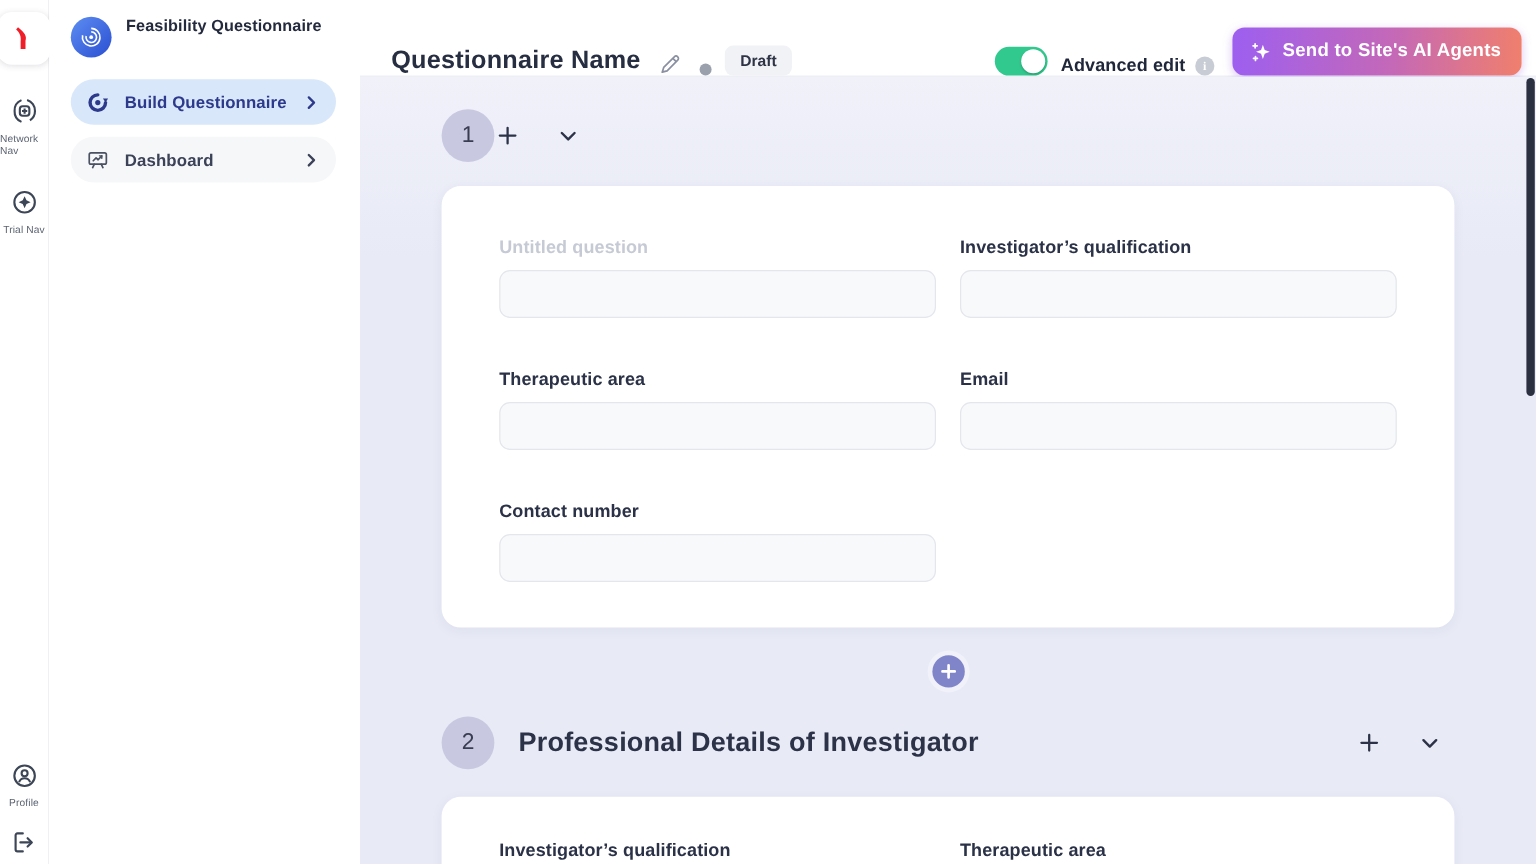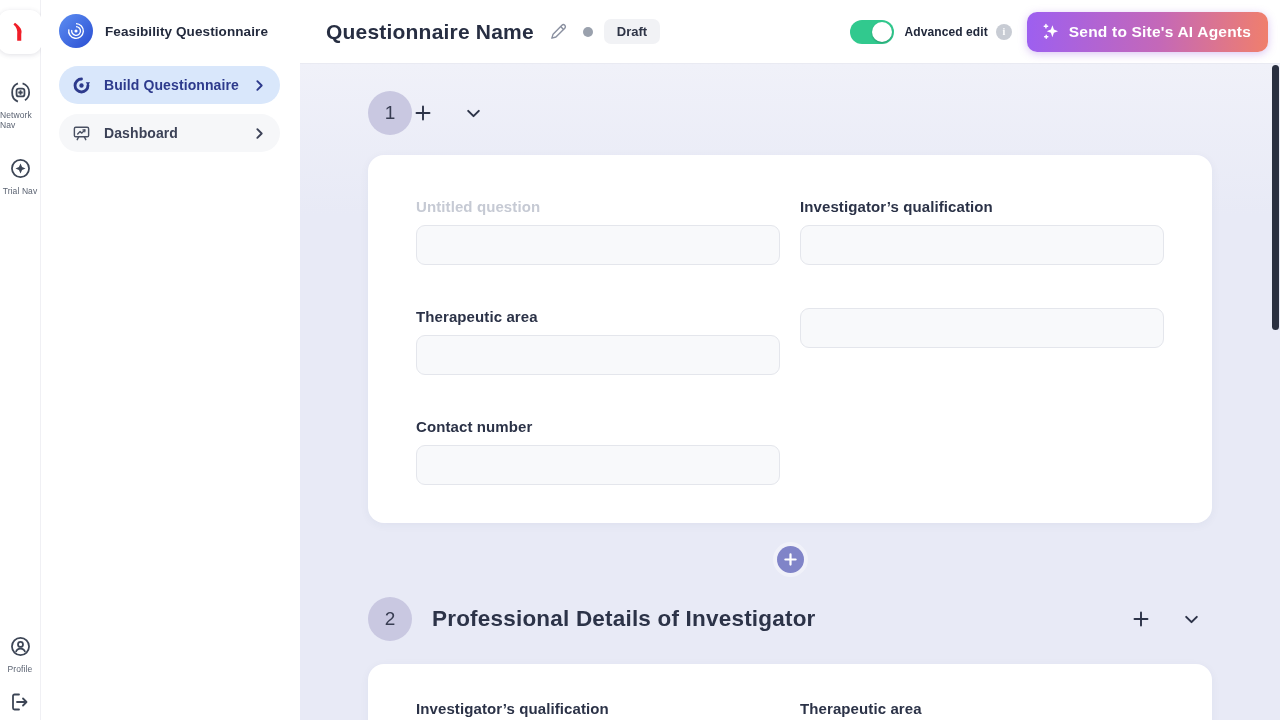--- a/index.html
+++ b/index.html
@@ -12,39 +12,39 @@
   .logo-tile { width:44px; height:44px; border-radius:12px; background:#fff; box-shadow:0 1px 5px rgba(60,65,95,.16); display:flex; align-items:center; justify-content:center; cursor:pointer; }
   .rail-item { margin-top:26px; display:flex; flex-direction:column; align-items:center; gap:5px; cursor:pointer; }
   .rail-item .lbl { font-size:8.5px; color:#5b6372; letter-spacing:.1px; }
   .rail-spacer { flex:1; }
   .rail-bottom { display:flex; flex-direction:column; align-items:center; gap:4px; }
   .rail-bottom .lbl { font-size:8.5px; color:#5b6372; }
   .rail svg { display:block; }
 
   
   .sidebar { width:259px; background:#fff; flex-shrink:0; padding:14px 20px 0 18px; }
-  .app-head { display:flex; align-items:center; gap:12px; margin-bottom:18px; }
+  .app-head { display:flex; align-items:flex-start; gap:12px; margin-bottom:18px; }
   .app-ico { width:34px; height:34px; border-radius:50%; background:linear-gradient(135deg,#5d8ef2 0%,#2a4ed2 100%); display:flex; align-items:center; justify-content:center; }
   .app-title { font-size:13.5px; font-weight:700; color:#232a3d; letter-spacing:.1px; }
   .side-item { display:flex; align-items:center; gap:13px; height:38px; border-radius:19px; padding:0 14px 0 13px; margin-bottom:10px; cursor:pointer; background:#f6f7f9; }
   .side-item .s-lbl { font-size:14px; font-weight:700; color:#3c4257; flex:1; letter-spacing:.1px; }
   .side-item.active { background:#d9e7fb; }
   .side-item.active .s-lbl { color:#2d3a8c; }
 
   
   .main { flex:1; display:flex; flex-direction:column; min-width:0; position:relative; }
-  .topbar { height:64px; background:#fff; border-bottom:1px solid #e9eaf2; display:flex; align-items:center; padding:0 12px 0 26px; flex-shrink:0; }
+  .topbar { height:64px; background:#fff; border-bottom:1px solid #e9eaf2; display:flex; align-items:flex-end; padding:0 12px 0 26px; flex-shrink:0; }
   .q-title { font-size:21px; font-weight:700; color:#272e42; letter-spacing:.2px; }
   .edit-pencil { margin-left:15px; cursor:pointer; display:flex; }
   .status-dot { width:10px; height:10px; border-radius:50%; background:#9aa1ad; margin-left:15px; }
   .draft-badge { margin-left:11px; background:#f1f2f5; border-radius:7px; padding:5px 13px; font-size:13px; font-weight:600; color:#2e3446; }
   .top-spacer { flex:1; }
   .toggle { width:44px; height:24px; border-radius:12px; background:#31c98e; position:relative; cursor:pointer; flex-shrink:0; }
   .toggle .knob { position:absolute; top:2px; right:2px; width:20px; height:20px; border-radius:50%; background:#fff; box-shadow:0 1px 2px rgba(0,0,0,.25); }
-  .adv-lbl { margin-left:11px; font-size:12px; font-weight:700; color:#20273a; letter-spacing:.1px; }
+  .adv-lbl { margin-left:11px; font-size:15px; font-weight:700; color:#20273a; letter-spacing:.1px; }
   .info-ico { margin-left:8px; width:16px; height:16px; border-radius:50%; background:#c8ccd4; color:#fff; font-size:10px; font-weight:700; display:flex; align-items:center; justify-content:center; cursor:pointer; font-family:"Liberation Serif",serif; }
   .cta-btn { margin-left:15px; height:40px; border:none; border-radius:10px; padding:0 17px 0 14px; display:flex; align-items:center; gap:9px; background:linear-gradient(92deg,#9d5ff0 0%,#c468b8 55%,#f07f6c 100%); color:#fff; font-size:15.5px; font-weight:700; font-family:inherit; letter-spacing:.2px; cursor:pointer; box-shadow:0 2px 8px rgba(150,90,220,.35); }
 
   .content { flex:1; overflow:hidden; background:linear-gradient(180deg,#f0f1f9 0%,#e8eaf6 150px,#e8eaf6 100%); padding:27px 68px 0; }
   .sec-head { display:flex; align-items:center; height:44px; }
   .sec-num { width:44px; height:44px; border-radius:50%; background:#c9c8e1; display:flex; align-items:center; justify-content:center; font-size:19px; color:#383d52; flex-shrink:0; }
   .sec-title { margin-left:20px; font-size:22.5px; font-weight:600; color:#2c3348; letter-spacing:.2px; flex:1; }
   .sec-actions { display:flex; align-items:center; gap:29px; padding-right:10px; }
   .icon-btn { background:none; border:none; cursor:pointer; display:flex; padding:2px; }
 
@@ -204,20 +204,21 @@
           </div>
           <div class="field">
             <div class="f-lbl">Investigator’s qualification</div>
             <input type="text" style="">
           </div>
           <div class="field">
             <div class="f-lbl">Therapeutic area</div>
             <input type="text" style="">
           </div>
           <div class="field">
+            <div class="f-lbl">Email</div>
             <input type="text" style="">
           </div>
           <div class="field">
             <div class="f-lbl">Contact number</div>
             <input type="text" style="">
           </div>
         </div>
       </div>
 
       <div class="add-row">

